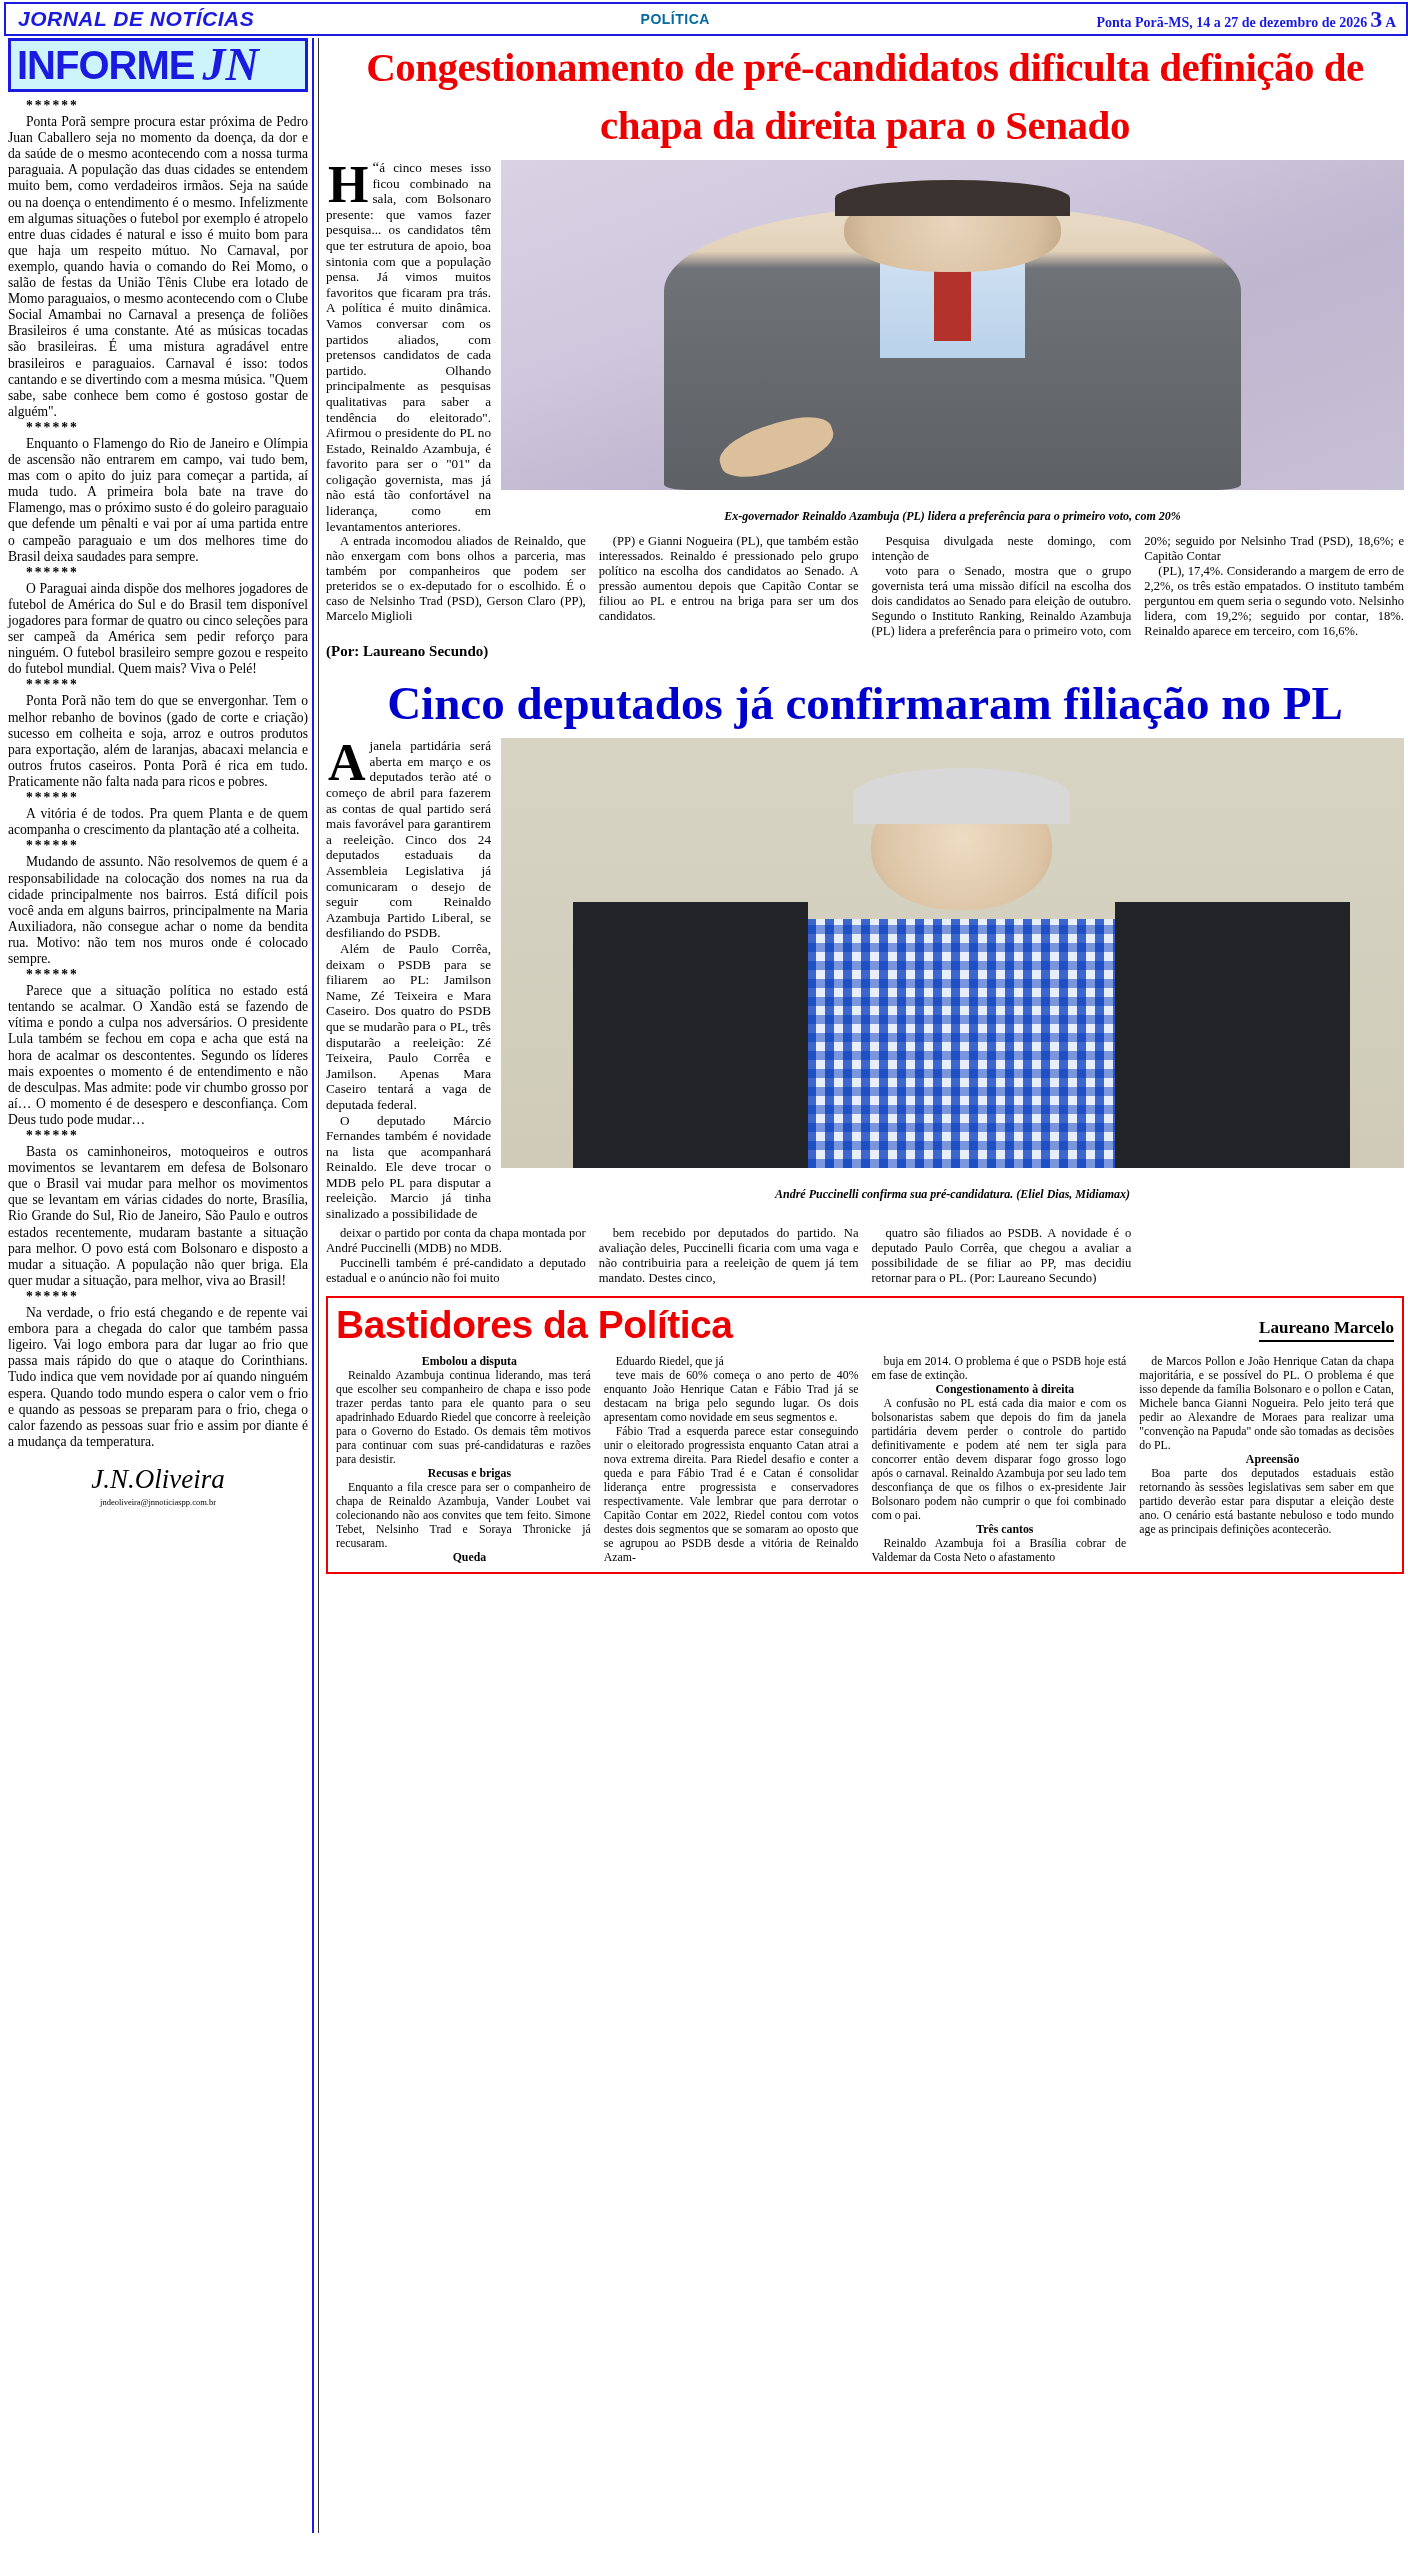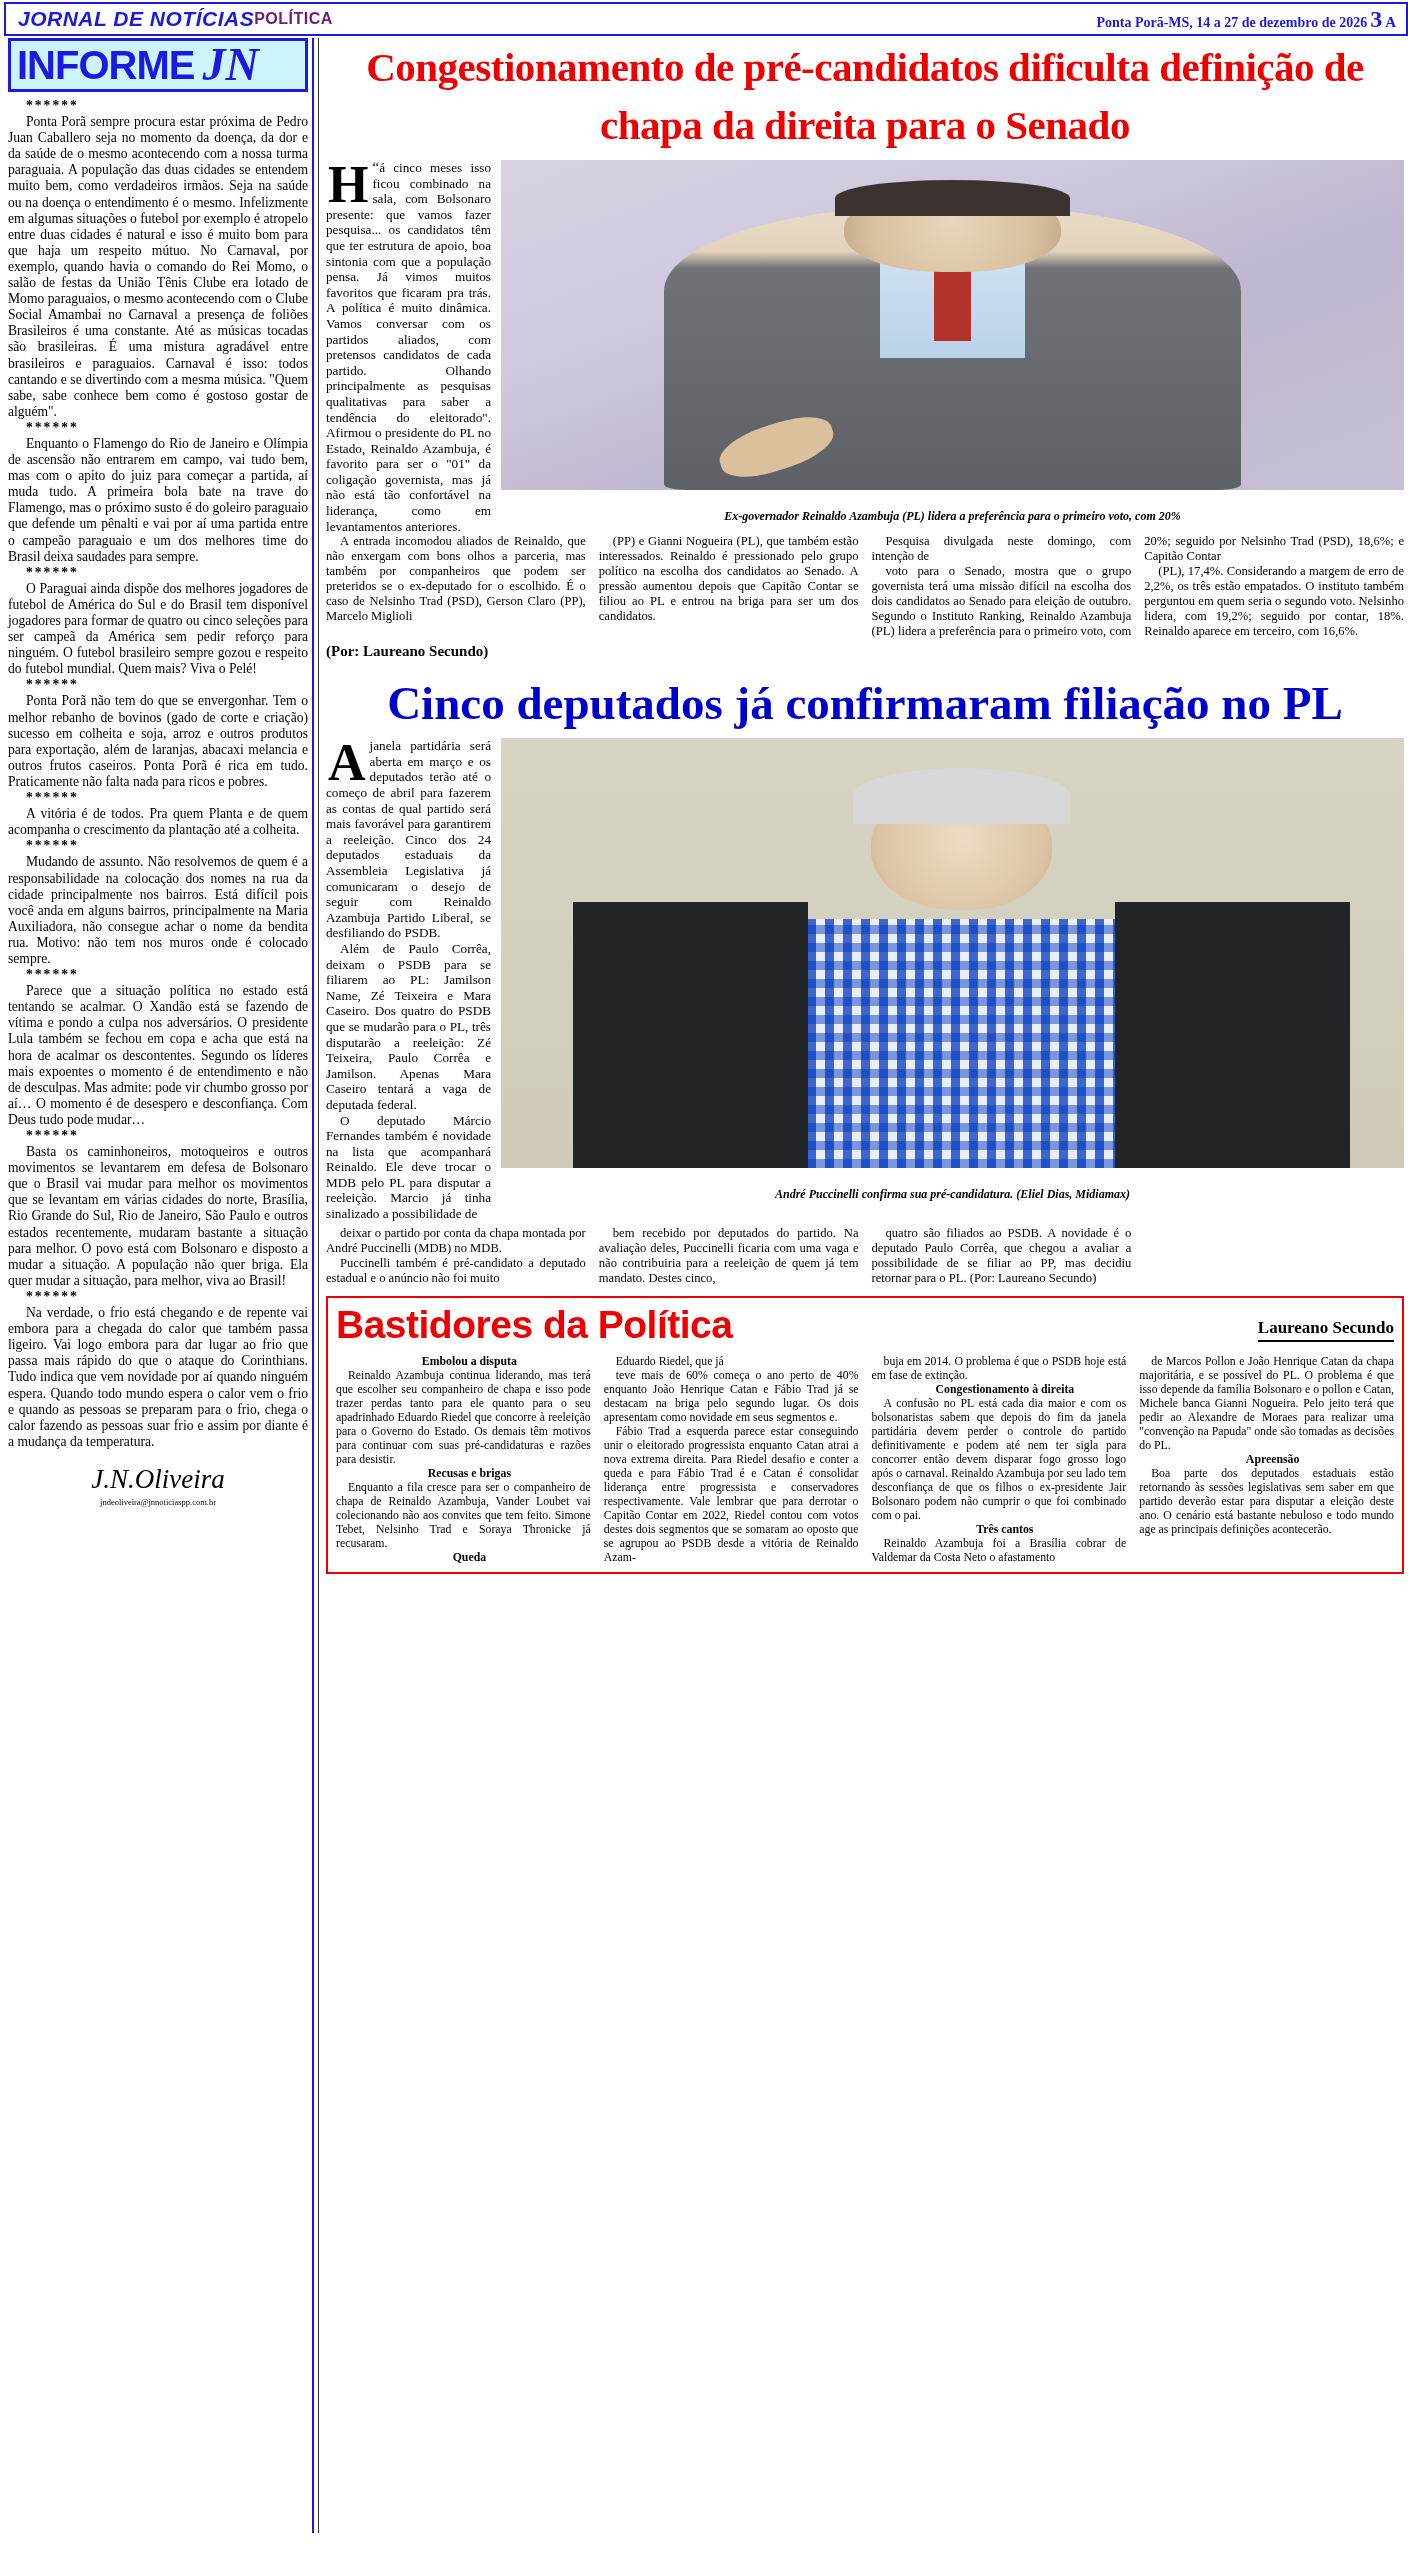--- a/index.html
+++ b/index.html
@@ -4,22 +4,22 @@
 <style>
   html,body{margin:0;padding:0;background:#fff;}
   body{width:1408px;height:2560px;font-family:"Liberation Serif",serif;color:#000;}
   .page{position:relative;width:1408px;height:2560px;overflow:hidden;}
 
   
   .masthead{position:absolute;left:4px;top:2px;width:1400px;height:30px;
     border:2px solid #1a1ae0;display:flex;align-items:center;}
   .mh-left{flex:0 0 auto;padding-left:12px;font-family:"Liberation Sans",sans-serif;
     font-weight:bold;font-style:italic;color:#1a1ae0;font-size:21px;letter-spacing:.5px;}
-  .mh-mid{flex:1 1 auto;font-family:"Liberation Sans",sans-serif;
-    font-weight:bold;color:#701a75;font-size:16px;letter-spacing:.5px;}
+  .mh-mid{flex:1 1 auto;text-align:center;font-family:"Liberation Sans",sans-serif;
+    font-weight:bold;color:#0369a1;font-size:14px;letter-spacing:.5px;}
   .mh-right{flex:0 0 auto;padding-right:10px;font-weight:bold;color:#1a1ae0;
     font-size:14px;white-space:nowrap;display:flex;align-items:baseline;gap:3px;}
   .mh-pageno{font-size:24px;font-weight:bold;}
   .mh-pagesuf{font-size:15px;font-weight:bold;}
   .mh-rule{position:absolute;left:4px;top:34px;width:1400px;height:2px;background:#1a1ae0;}
 
   
   .leftcol{position:absolute;left:8px;top:38px;width:300px;height:2480px;}
   .informe-box{border:3px solid #1a1ae0;background:#cdf4fb;height:48px;
     display:flex;align-items:center;justify-content:flex-start;overflow:hidden;}
@@ -206,21 +206,21 @@
           <p>deixar o partido por conta da chapa montada por André Puccinelli (MDB) no MDB.</p>
           <p>Puccinelli também é pré-candidato a deputado estadual e o anúncio não foi muito</p>
           <p>bem recebido por deputados do partido. Na avaliação deles, Puccinelli ficaria com uma vaga e não contribuiria para a reeleição de quem já tem mandato. Destes cinco,</p>
           <p>quatro são filiados ao PSDB. A novidade é o deputado Paulo Corrêa, que chegou a avaliar a possibilidade de se filiar ao PP, mas decidiu retornar para o PL. (Por: Laureano Secundo)</p>
         </div>
     </div>
 
     <div class="bastbox">
       <div class="bast-head">
         <div class="bast-title">Bastidores da Política</div>
-        <div class="bast-author">Laureano Secundo</div>
+        <div class="bast-author">Laureano Marcelo</div>
       </div>
       <div class="bast-cols">
           <p class="bast-sub">Embolou a disputa</p>
           <p>Reinaldo Azambuja continua liderando, mas terá que escolher seu companheiro de chapa e isso pode trazer perdas tanto para ele quanto para o seu apadrinhado Eduardo Riedel que concorre à reeleição para o Governo do Estado. Os demais têm motivos para continuar com suas pré-candidaturas e razões para desistir.</p>
           <p class="bast-sub">Recusas e brigas</p>
           <p>Enquanto a fila cresce para ser o companheiro de chapa de Reinaldo Azambuja, Vander Loubet vai colecionando não aos convites que tem feito. Simone Tebet, Nelsinho Trad e Soraya Thronicke já recusaram.</p>
           <p class="bast-sub">Queda</p>
           <p>Eduardo Riedel, que já</p>
           <p>teve mais de 60% começa o ano perto de 40% enquanto João Henrique Catan e Fábio Trad já se destacam na briga pelo segundo lugar. Os dois apresentam como novidade em seus segmentos e.</p>
           <p>Fábio Trad a esquerda parece estar conseguindo unir o eleitorado progressista enquanto Catan atrai a nova extrema direita. Para Riedel desafio e conter a queda e para Fábio Trad é e Catan é consolidar liderança entre progressista e conservadores respectivamente. Vale lembrar que para derrotar o Capitão Contar em 2022, Riedel contou com votos destes dois segmentos que se somaram ao oposto que se agrupou ao PSDB desde a vitória de Reinaldo Azam-</p>

